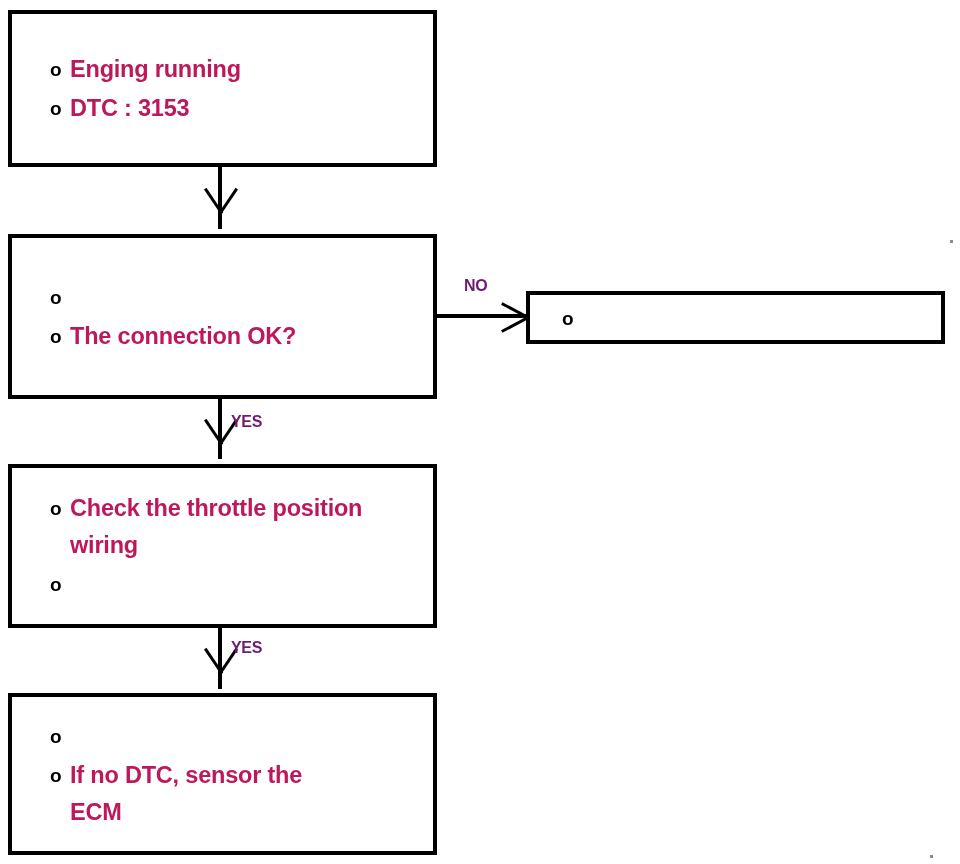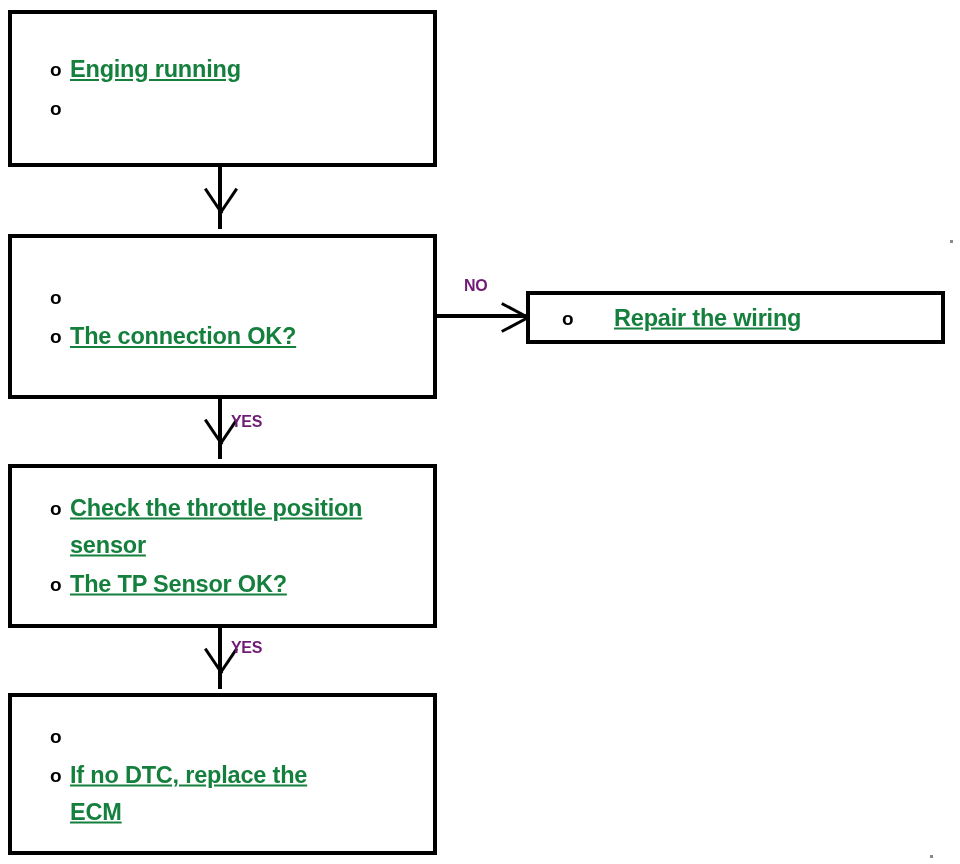--- a/index.html
+++ b/index.html
@@ -44,24 +44,23 @@
     font-size: 19px;
     font-weight: 700;
     line-height: 37px;
     color: #000000;
   }
   .bullet-text {
     flex: 1 1 auto;
     font-size: 23.5px;
     font-weight: 700;
     line-height: 37px;
-    color: #15803d;
+    color: #be185d;
     letter-spacing: -0.2px;
     white-space: pre-line;
-    text-decoration: underline;
   }
   .node-wide .bullet-mark { padding-left: 26px; width: 78px; }
 
   
   .vline {
     position: absolute;
     width: 4px;
     background: #000000;
   }
   .hline {
@@ -124,20 +123,21 @@
 <div id="page">
 
   <div class="node" style="left:8px; top:10px; width:429px; height:157px;">
     <div class="node-body">
       <div class="bullet-row">
         <span class="bullet-mark">o</span>
         <span class="bullet-text">Enging running</span>
       </div>
       <div class="bullet-row">
         <span class="bullet-mark">o</span>
+        <span class="bullet-text">DTC : 3153</span>
       </div>
     </div>
   </div>
 
   <div class="vline" style="left:218px; top:167px; height:62px;"></div>
   <div class="arrow-down" style="left:220px; top:212px;"></div>
 
   <div class="node" style="left:8px; top:234px; width:429px; height:165px;">
     <div class="node-body">
       <div class="bullet-row">
@@ -151,55 +151,53 @@
   </div>
 
   <div class="hline" style="left:437px; top:314px; width:92px;"></div>
   <div class="arrow-right" style="left:528px; top:316px;"></div>
   <div class="edge-label" style="left:464px; top:277px;">NO</div>
 
   <div class="node node-wide" style="left:526px; top:291px; width:419px; height:53px;">
     <div class="node-body">
       <div class="bullet-row">
         <span class="bullet-mark">o</span>
-        <span class="bullet-text">Repair the wiring</span>
       </div>
     </div>
   </div>
 
   <div class="vline" style="left:218px; top:399px; height:60px;"></div>
   <div class="arrow-down" style="left:220px; top:443px;"></div>
   <div class="edge-label" style="left:231px; top:413px;">YES</div>
 
   <div class="node" style="left:8px; top:464px; width:429px; height:164px;">
     <div class="node-body">
       <div class="bullet-row">
         <span class="bullet-mark">o</span>
         <span class="bullet-text">Check the throttle position
-sensor</span>
-      </div>
-      <div class="bullet-row">
-        <span class="bullet-mark">o</span>
-        <span class="bullet-text">The TP Sensor OK?</span>
+wiring</span>
+      </div>
+      <div class="bullet-row">
+        <span class="bullet-mark">o</span>
       </div>
     </div>
   </div>
 
   <div class="vline" style="left:218px; top:628px; height:61px;"></div>
   <div class="arrow-down" style="left:220px; top:672px;"></div>
   <div class="edge-label" style="left:231px; top:639px;">YES</div>
 
   <div class="node" style="left:8px; top:693px; width:429px; height:162px;">
     <div class="node-body">
       <div class="bullet-row">
         <span class="bullet-mark">o</span>
       </div>
       <div class="bullet-row">
         <span class="bullet-mark">o</span>
-        <span class="bullet-text">If no DTC, replace the
+        <span class="bullet-text">If no DTC, sensor the
 ECM</span>
       </div>
     </div>
   </div>
 
   <div class="speck" style="left:950px; top:240px;"></div>
   <div class="speck" style="left:930px; top:855px;"></div>
 
 </div>
 

